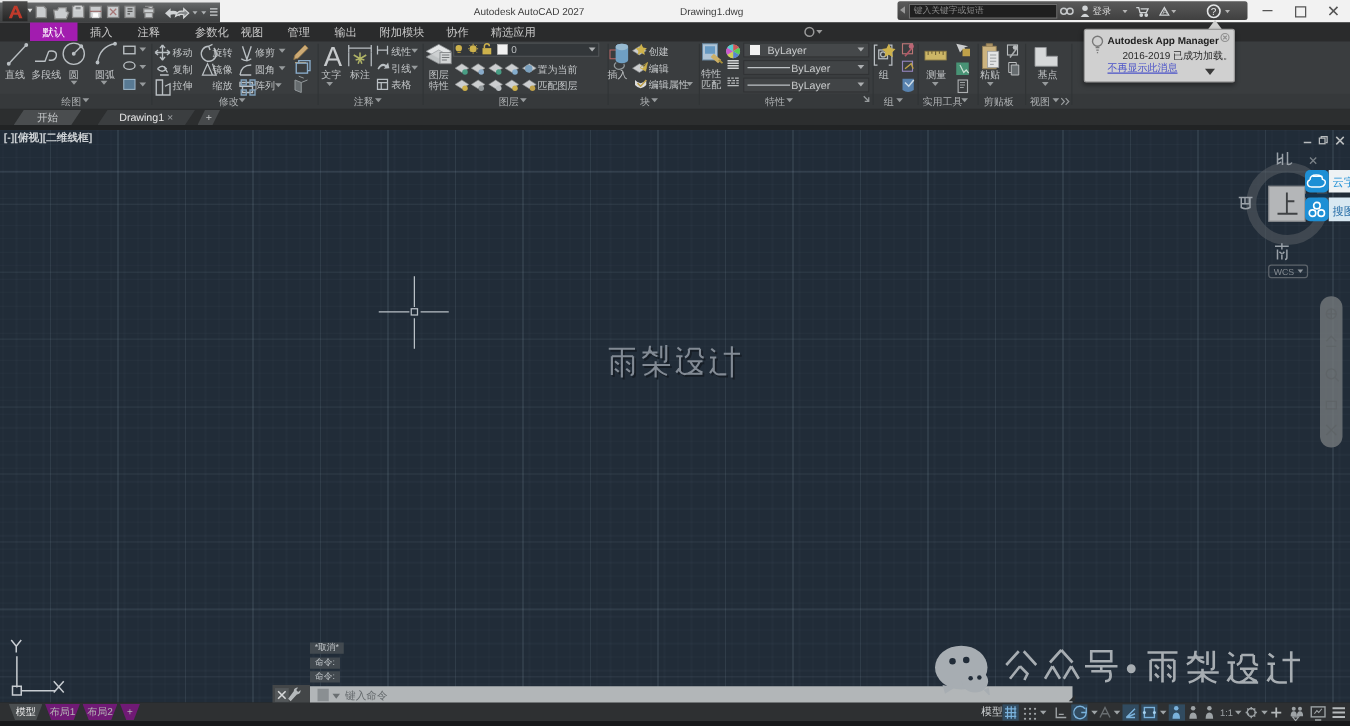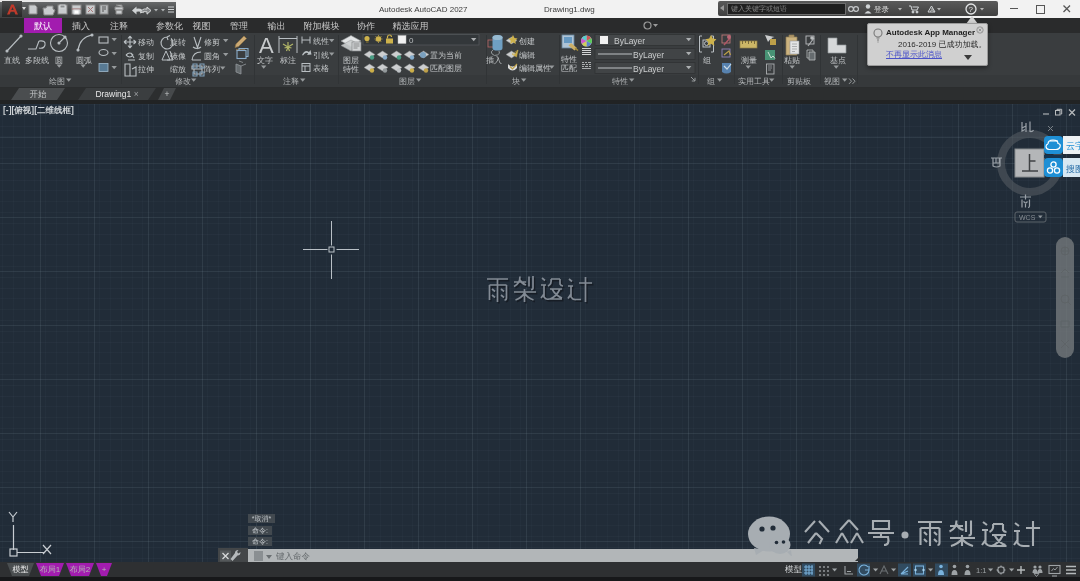--- a/index.html
+++ b/index.html
@@ -26,21 +26,21 @@
   #canvas{left:0;top:104px;width:1080px;height:458px;background:#212c38;
     background-image:
       repeating-linear-gradient(to right, rgba(173,196,214,0.10) 0,rgba(173,196,214,0.10) 1px, transparent 1px, transparent 54px),
       repeating-linear-gradient(to bottom, rgba(173,196,214,0.10) 0,rgba(173,196,214,0.10) 1px, transparent 1px, transparent 54px),
       repeating-linear-gradient(to right, rgba(173,196,214,0.022) 0,rgba(173,196,214,0.022) 1px, transparent 1px, transparent 10.8px),
       repeating-linear-gradient(to bottom, rgba(173,196,214,0.022) 0,rgba(173,196,214,0.035) 1px, transparent 1px, transparent 10.8px);
     background-position:40px 59px,40px 59px,2px 0px,2px 0px;}
   
   #statusbar{left:0;top:562px;width:1080px;height:15px;background:#2e3032;}
   #bottomstrip{left:0;top:577px;width:1080px;height:4px;background:#17181a;}
-  .ltab{top:563px;height:13px;font-size:8px;line-height:14px;text-align:center;color:#b5b5b5;background:#a21caf;}
+  .ltab{top:563px;height:13px;font-size:8px;line-height:14px;text-align:center;color:#b5b5b5;background:#701a75;}
 </style></head>
 <body>
 <div id="stage">
 
   <div class="abs" id="titlebar"></div>
   <div class="abs" id="qat"></div>
   <div class="abs" style="left:0;top:0;width:176px;height:2px;background:#e9e9e9;"></div>
   <div class="abs" id="logo">
     <svg width="20" height="16">
         <path d="M5 13.5 L9.3 3.5 L11.7 3.5 L16 13.5 L13.4 13.5 L12.3 10.8 L8.7 10.8 L7.6 13.5 Z M9.3 8.9 L11.7 8.9 L10.5 5.9 Z" fill="#c03a2b"></path>

